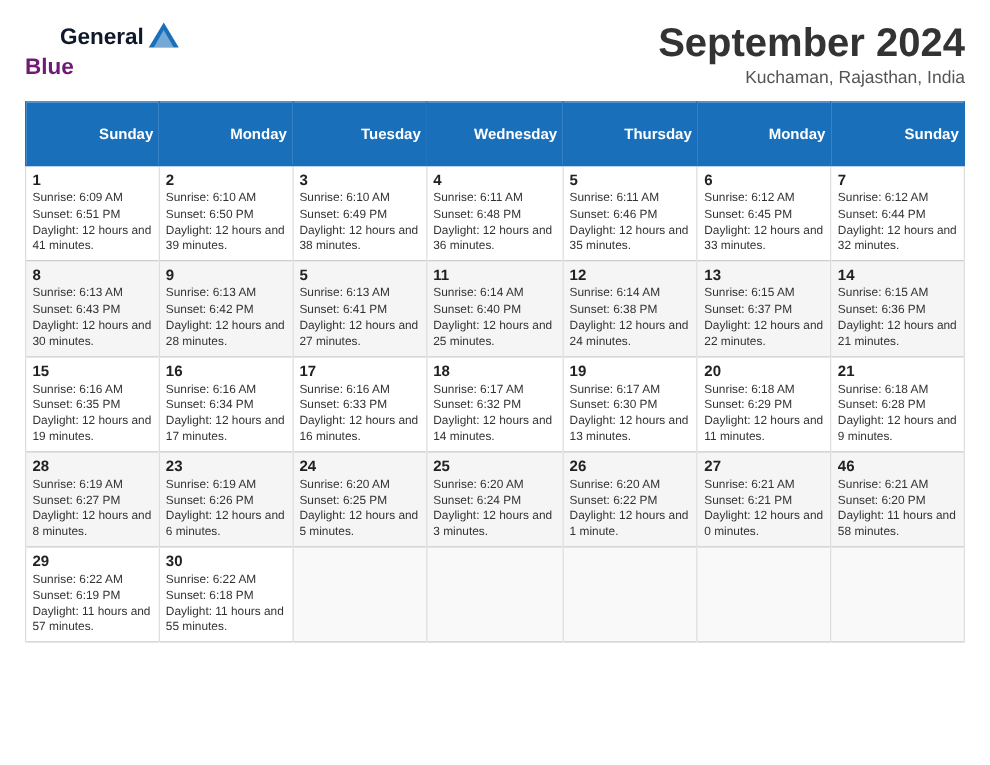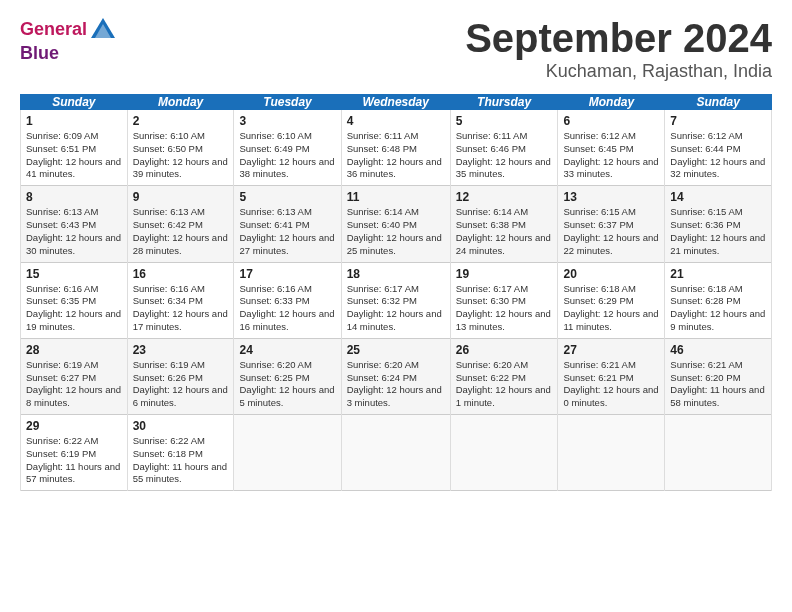--- a/index.html
+++ b/index.html
@@ -21,55 +21,54 @@
     }
     .logo {
       display: flex;
       align-items: center;
     }
     .logo-text {
       font-size: 18px;
       font-weight: bold;
       line-height: 1.1;
     }
-    .logo-general { color: #be185d; }
+    .logo-general { color: #0f172a; margin-left: 28px; }
     .logo-blue { color: #701a75; }
     .logo-icon {
       width: 28px;
       height: 28px;
       margin-left: 2px;
     }
     .title-block {
       text-align: right;
     }
     .month-title {
-      font-size: 40px;
+      font-size: 32px;
       font-weight: bold;
       color: #333;
     }
     .location {
-      font-size: 18px;
+      font-size: 14px;
       color: #555;
     }
     .calendar {
       width: 100%;
       border-collapse: collapse;
       font-size: 10px;
     }
     .calendar thead tr {
       background-color: #1a6fba;
       color: white;
     }
     .calendar thead th {
-      padding: 0 4px;
-      text-align: center;
+      padding: 18px 4px;
+      text-align: right;
       font-size: 12px;
       font-weight: bold;
       border: 1px solid #1a6fba;
-      font-style: italic;
     }
     .calendar tbody tr {
       border-bottom: 1px solid #ccc;
     }
     .calendar tbody td {
       vertical-align: top;
       padding: 4px 5px 4px 5px;
       border-right: 1px solid #ddd;
       border-left: 1px solid #ddd;
       width: 113px;

